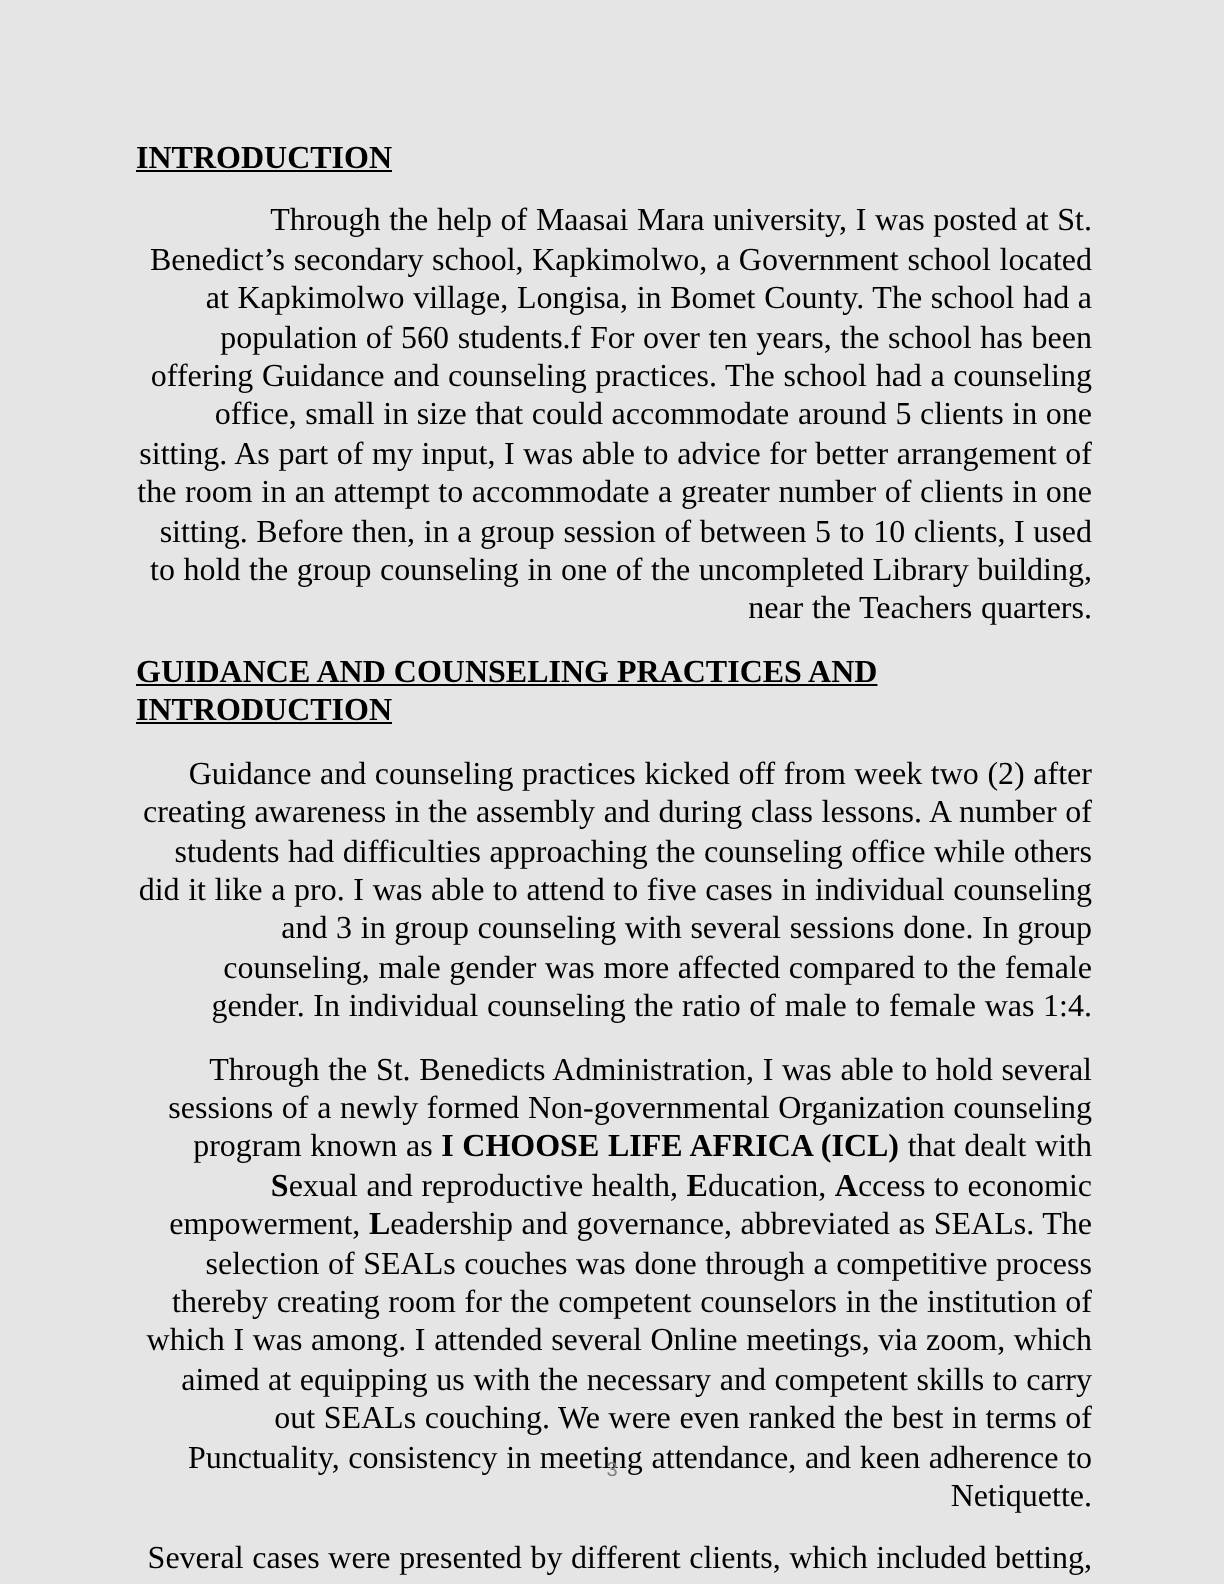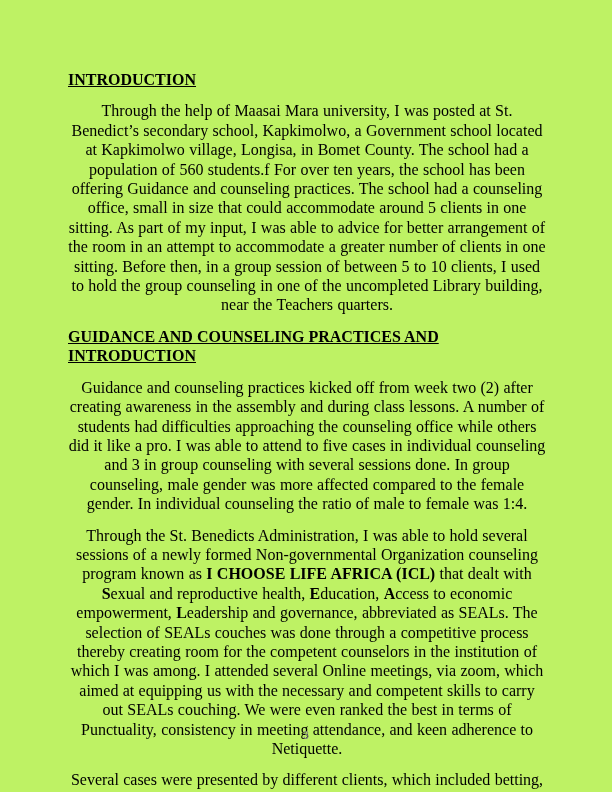--- a/index.html
+++ b/index.html
@@ -7,21 +7,21 @@
   body {
     width: 612px;
     height: 792px;
     background: #ffffff;
     overflow: hidden;
   }
   .page {
     position: relative;
     width: 612px;
     height: 792px;
-    background: #bef264;
+    background: #e5e5e5;
     font-family: "Liberation Serif", serif;
     font-size: 16px;
     color: #000000;
   }
   .content {
     position: absolute;
     top: 70px;
     left: 68px;
     width: 478px;
   }
@@ -30,21 +30,21 @@
     font-weight: 700;
     line-height: 19.4px;
     margin: 0 0 12px 0;
   }
   .heading .heading-text {
     text-decoration: underline;
   }
   .para {
     margin: 0 0 12px 0;
     line-height: 19.4px;
-    text-align: center;
+    text-align: right;
     word-spacing: 0.02em;
   }
   .seg-bold {
     font-weight: 700;
   }
   .footer {
     position: absolute;
     top: 730px;
     left: 0;
     width: 612px;

